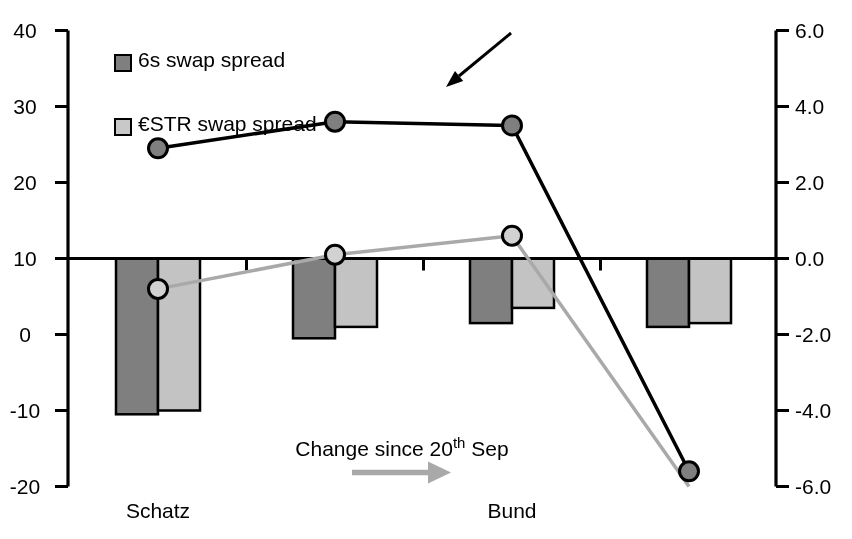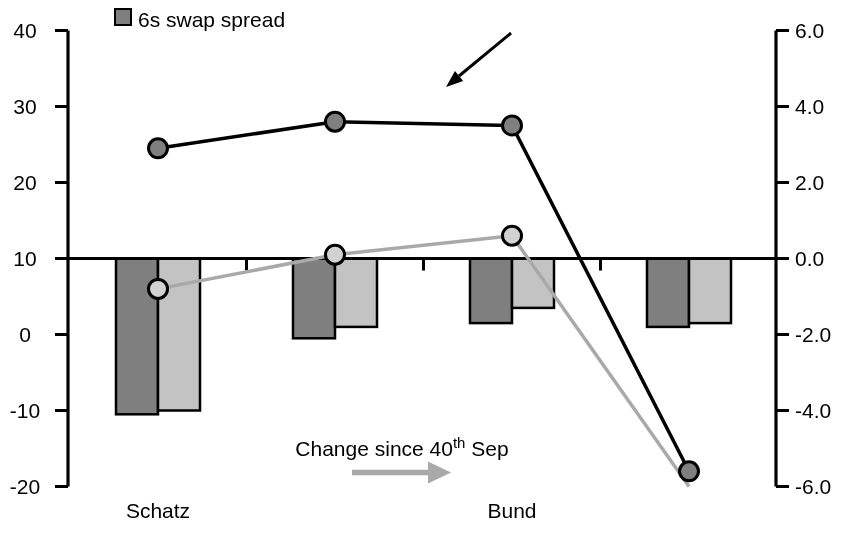--- a/index.html
+++ b/index.html
@@ -4,21 +4,21 @@
 <style>
   html,body{margin:0;padding:0;background:#fff;}
   .stage{position:relative;width:852px;height:539px;background:#ffffff;
          font-family:"Liberation Sans",sans-serif;color:#000;overflow:hidden;}
   #plot{position:absolute;left:0;top:0;}
   .ytick{position:absolute;font-size:21px;line-height:26px;height:26px;}
   .ytick.left{left:0;width:50px;text-align:center;}
   .ytick.right{left:795px;width:60px;text-align:left;}
   .xtick{position:absolute;top:499px;width:120px;text-align:center;font-size:21px;}
   .legend{position:absolute;left:114px;top:8px;}
-  .legend-row{display:flex;align-items:flex-start;height:35px;}
+  .legend-row{display:flex;align-items:flex-end;height:35px;margin-top:29px;}
   .swatch{display:inline-block;width:14px;height:14px;border:2.5px solid #000;margin-right:6px;}
   .legend-label{font-size:21px;}
   .anno-eurex{position:absolute;left:519px;top:14px;font-size:21px;line-height:29px;}
   .anno-change{position:absolute;left:252px;top:434px;width:300px;text-align:center;font-size:21px;}
   .anno-change sup{font-size:15px;}
 </style>
 </head>
 <body>
 
 <div class="stage">
@@ -84,20 +84,24 @@
   <div class="ytick right" style="top:473.5px">-6.0</div>
 
   <div class="xtick" style="left:98px">Schatz</div>
   <div class="xtick" style="left:452px">Bund</div>
 
   <div class="legend">
     <div class="legend-row">
       <span class="swatch" style="background: rgb(127, 127, 127);"></span>
       <span class="legend-label">6s swap spread</span>
     </div>
+    <div class="legend-row">
+      <span class="swatch" style="background: rgb(200, 200, 200);"></span>
+      <span class="legend-label">€STR swap spread</span>
+    </div>
   </div>
 
   <div class="anno-eurex">
   </div>
 
-  <div class="anno-change"><span>Change since 40</span><sup>th</sup><span> Sep</span></div>
+  <div class="anno-change"><span>Change since 20</span><sup>th</sup><span> Sep</span></div>
 
 </div>
 
 </body></html>

